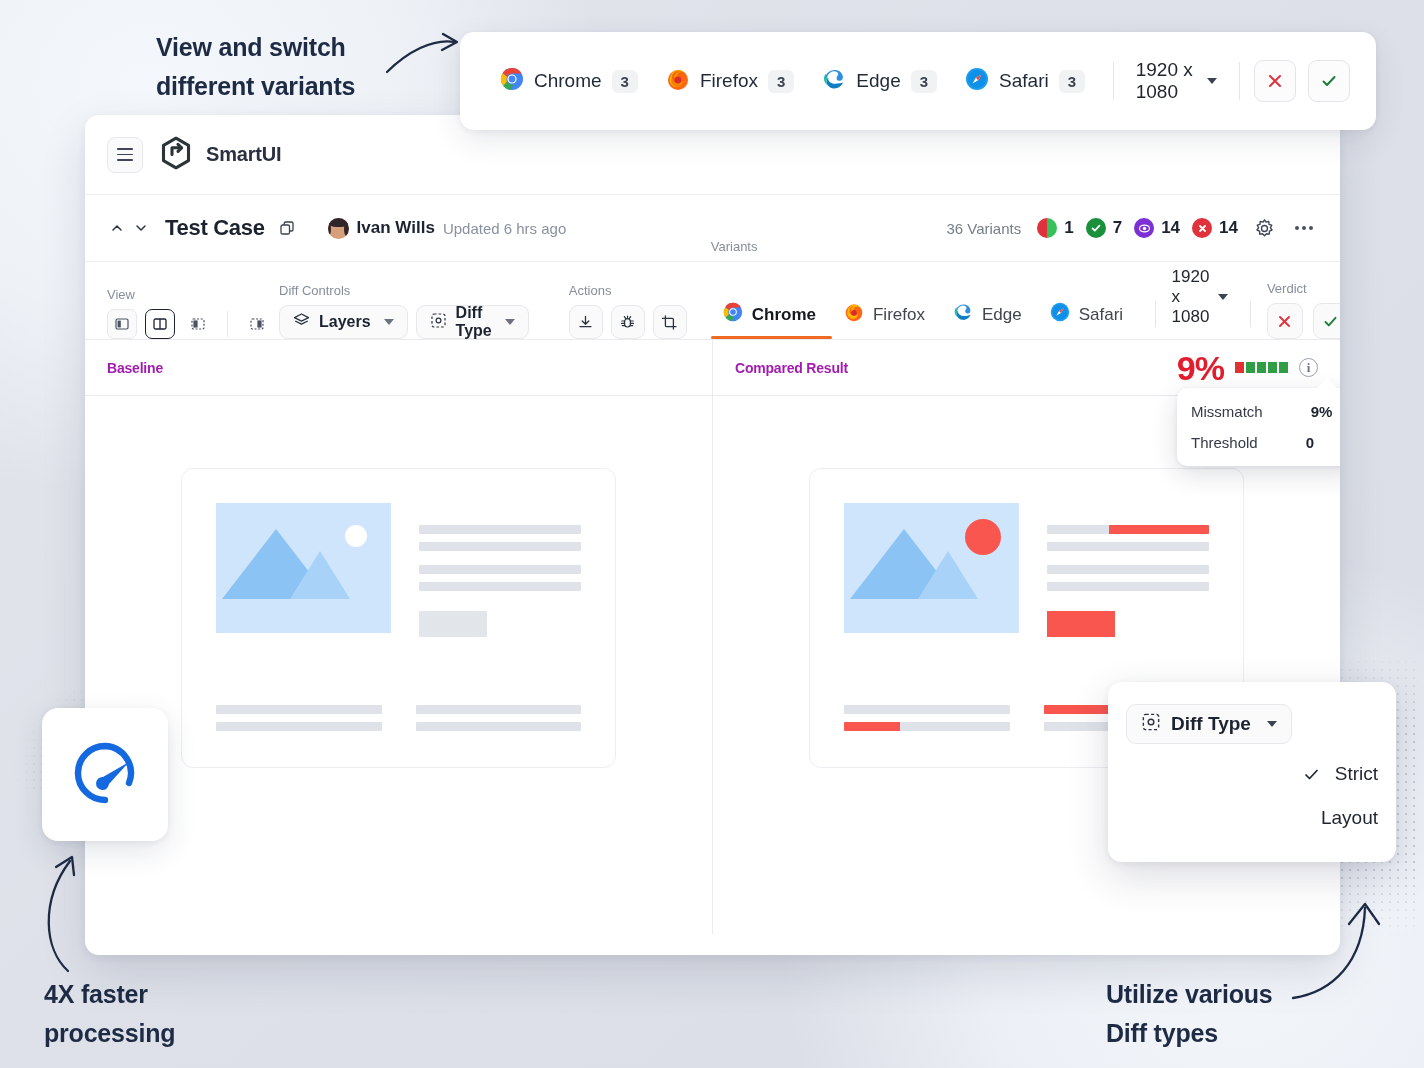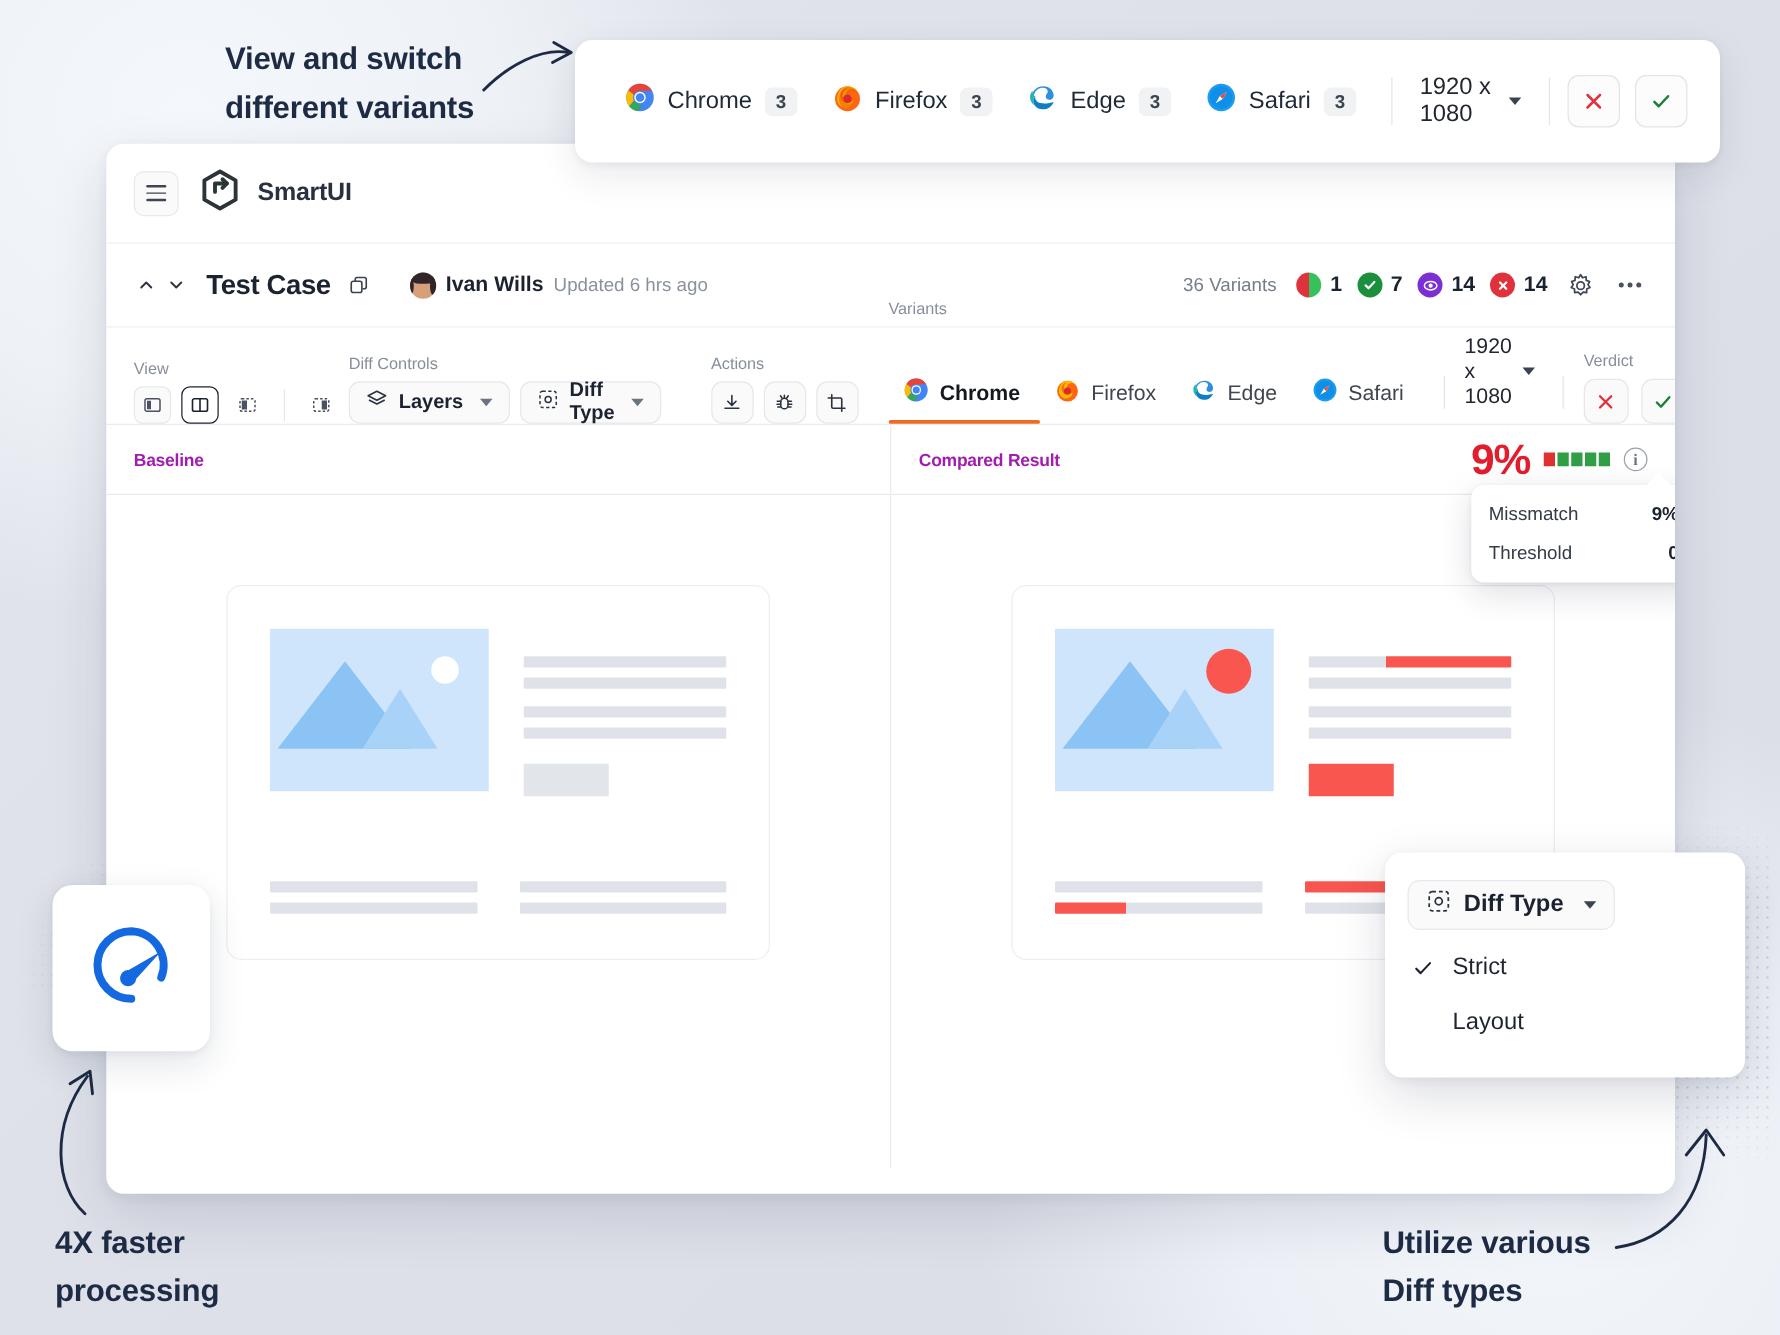--- a/index.html
+++ b/index.html
@@ -34,21 +34,21 @@
   
   .annot {
     position: absolute;
     color: #1e2b45;
     font-size: 25px;
     font-weight: 600;
     line-height: 1.55;
     letter-spacing: -0.2px;
     white-space: pre-line;
   }
-  #annot-variants { left: 180px; top: 28px; }
+  #annot-variants { left: 156px; top: 28px; }
   #annot-speed    { left: 44px;  top: 975px; }
   #annot-diff     { left: 1106px; top: 975px; }
   .arrow-svg { position: absolute; pointer-events: none; }
 
   
   .variant-bar {
     position: absolute; left: 460px; top: 32px;
     width: 916px; height: 98px;
     background: #ffffff;
     border-radius: 14px;
@@ -235,22 +235,22 @@
     border-radius: 10px; padding: 8px 14px;
     box-shadow: 0 8px 26px rgba(25,35,60,.15), 0 1px 4px rgba(25,35,60,.08);
     z-index: 30;
   }
   .tooltip::before {
     content: ''; position: absolute; right: 23px; top: -7px;
     width: 14px; height: 14px; background: #fff; transform: rotate(45deg);
     border-radius: 2px;
   }
   .tt-row {
-    display: flex; justify-content: space-between; align-items: center;
-    padding: 7px 0; font-size: 15px; color: #343b47; position: relative;
+    display: flex; align-items: center;
+    padding: 7px 0; font-size: 15px; color: #343b47; position: relative; gap: 48px;
   }
   .tt-row .v { font-weight: 700; color: #1c2330; }
 
   .pane-body { flex: 1; display: flex; align-items: flex-start; justify-content: center; padding-top: 72px; }
   .mock {
     width: 435px; height: 300px; background: #fff;
     border: 1px solid #eceef1; border-radius: 12px;
     padding: 34px 34px; position: relative;
   }
   .mock-top { display: flex; gap: 28px; }
@@ -294,21 +294,21 @@
   .dp-pill {
     margin: 10px 18px 8px;
     display: flex; align-items: center; gap: 10px;
     height: 40px; padding: 0 14px;
     border: 1px solid #e6e8ec; background: #fafafb;
     border-radius: 10px; cursor: pointer;
     font-size: 19px; font-weight: 700; color: #1c2330; width: 166px;
   }
   .dp-item {
     display: flex; align-items: center; gap: 14px;
-    padding: 11px 18px 11px 22px; font-size: 19px; color: #1f2530; cursor: pointer;
+    padding: 11px 18px 11px 22px; font-size: 19px; color: #1f2530; cursor: pointer; justify-content: flex-end;
   }
   .dp-check { width: 18px; flex: none; display: flex; align-items: center; }
 
   
   .speedcard {
     position: absolute; left: 42px; top: 708px;
     width: 126px; height: 133px; background: #fff;
     border-radius: 16px;
     box-shadow: 0 10px 30px rgba(28,38,66,.12), 0 2px 6px rgba(28,38,66,.06);
     display: flex; align-items: center; justify-content: center;

